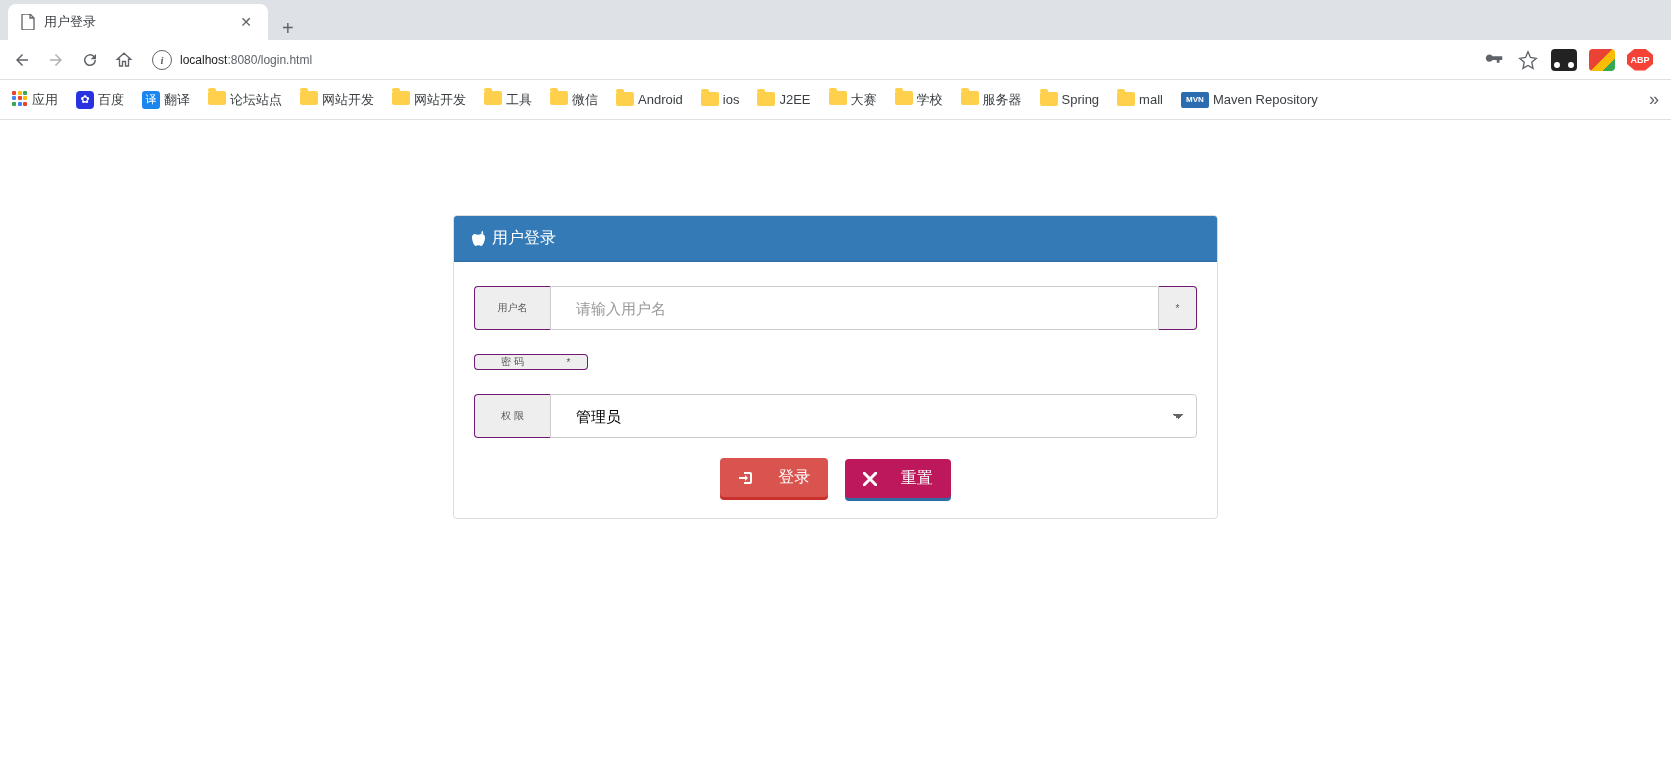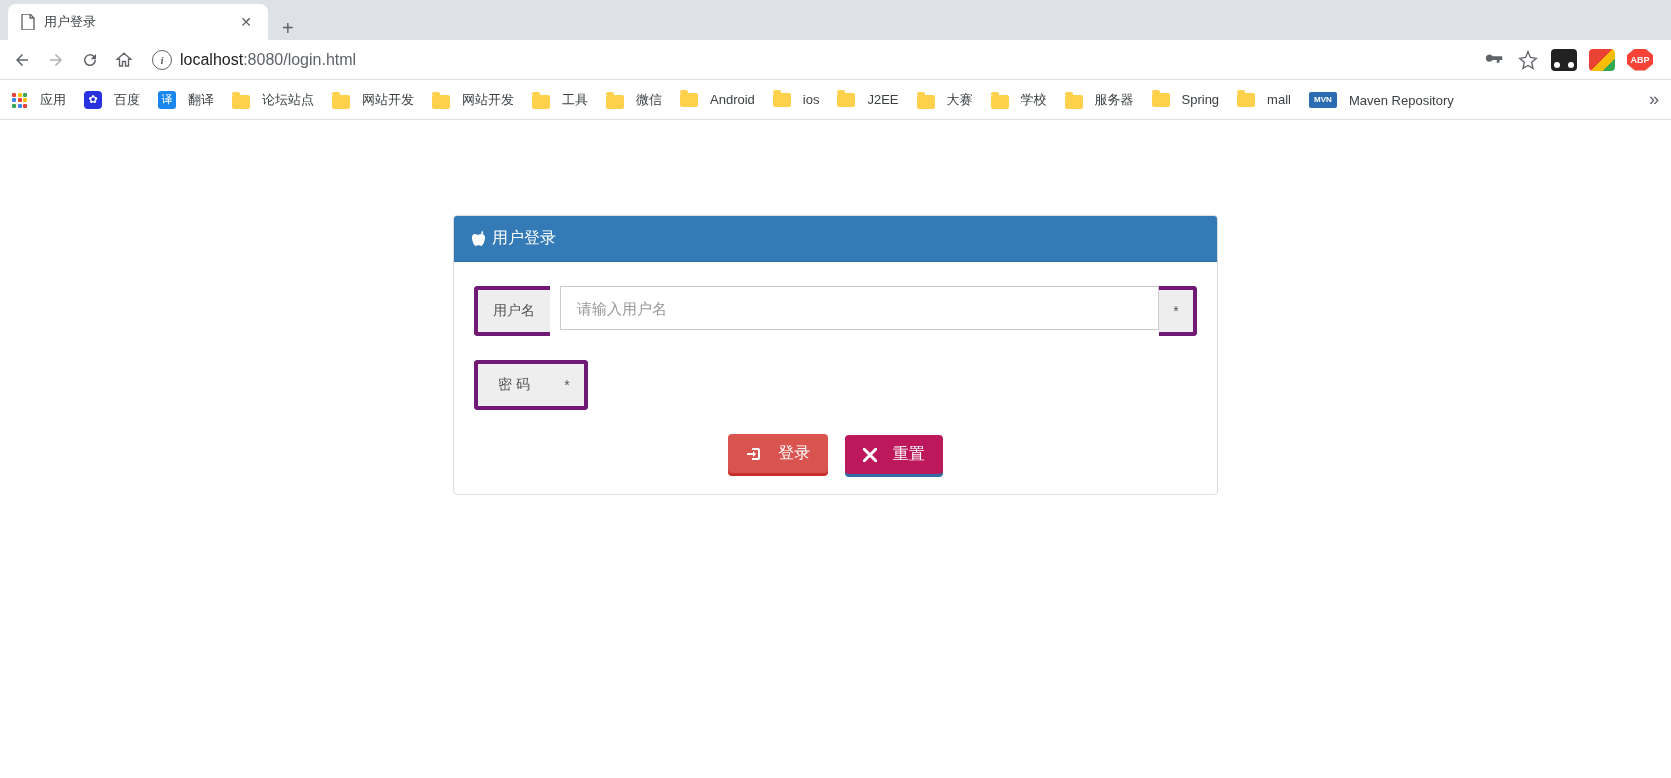--- a/index.html
+++ b/index.html
@@ -10,49 +10,49 @@
     .tab { background: #fff; height: 36px; border-radius: 8px 8px 0 0; display: flex; align-items: center; padding: 0 12px; margin-left: 8px; width: 260px; gap: 8px; }
     .tab-icon { width: 16px; height: 16px; display: flex; align-items: center; justify-content: center; color: #5f6368; }
     .tab-title { font-size: 13px; color: #3c4043; flex: 1; }
     .tab-close { color: #5f6368; font-size: 14px; cursor: pointer; padding: 0 4px; }
     .new-tab { color: #5f6368; font-size: 20px; padding: 0 14px; }
 
     .toolbar { background: #fff; height: 40px; display: flex; align-items: center; padding: 0 8px; gap: 6px; border-bottom: 1px solid #e0e0e0; }
     .tb-btn { width: 28px; height: 28px; display: flex; align-items: center; justify-content: center; color: #5f6368; border-radius: 50%; cursor: pointer; }
     .url-bar { display: flex; align-items: center; gap: 8px; flex: 1; padding: 0 8px; }
     .url-info { width: 20px; height: 20px; border: 1.5px solid #5f6368; border-radius: 50%; display: flex; align-items: center; justify-content: center; font-size: 11px; font-family: serif; font-style: italic; font-weight: bold; color: #5f6368; }
-    .url-text { font-size: 16px; color: #202124; }
+    .url-text { font-size: 12px; color: #202124; }
     .url-text .host { color: #5f6368; }
     .tb-right { display: flex; align-items: center; gap: 12px; padding-right: 10px; }
     .ext-icon { width: 22px; height: 22px; display: flex; align-items: center; justify-content: center; font-size: 18px; color: #5f6368; }
     .ext-box { width: 26px; height: 22px; border-radius: 4px; }
 
     .bookmarks { background: #fff; height: 40px; display: flex; align-items: center; padding: 0 12px; gap: 18px; border-bottom: 1px solid #e0e0e0; font-size: 13px; color: #3c4043; }
-    .bk-item { display: flex; align-items: flex-end; gap: 12px; white-space: nowrap; cursor: pointer; }
+    .bk-item { display: flex; align-items: flex-start; gap: 4px; white-space: nowrap; cursor: pointer; }
     .bk-apps { width: 16px; height: 16px; display: grid; grid-template-columns: repeat(3,1fr); grid-template-rows: repeat(3,1fr); gap: 1px; }
     .bk-apps span { width: 4px; height: 4px; border-radius: 1px; }
     .folder-icon { width: 18px; height: 14px; background: #ffd04c; border-radius: 2px; position: relative; }
     .folder-icon::before { content:''; position:absolute; top:-3px; left:0; width:8px; height:3px; background:#ffd04c; border-radius:2px 2px 0 0; }
     .bk-more { color: #5f6368; font-size: 18px; margin-left: auto; }
 
     
     .page { padding-top: 95px; display: flex; justify-content: center; }
     .panel { width: 765px; border: 1px solid #ddd; background: #fff; border-radius: 4px; overflow: hidden; }
     .panel-header { background: #337ab7; color: #fff; padding: 12px 18px; font-size: 16px; display: flex; align-items: center; gap: 4px; border-bottom: 1px solid #2e6da4; }
     .panel-body { padding: 24px 20px 20px; }
     .welcome { text-align: center; color: #3b8539; font-size: 24px; font-weight: normal; margin-bottom: 20px; }
     .input-group { display: flex; margin-bottom: 24px; }
-    .addon { background: #eee; border: 4px solid #701a75; padding: 12px 12px; display: flex; align-items: center; font-size: 14px; color: #555; min-width: 76px; justify-content: center; }
+    .addon { background: #eee; border: 1px solid #701a75; padding: 0 12px; display: flex; align-items: center; font-size: 10px; color: #555; min-width: 76px; justify-content: center; }
     .addon-left { border-radius: 4px 0 0 4px; border-right: none; }
     .addon-right { border-radius: 0 4px 4px 0; border-left: none; min-width: 38px; }
-    .ctrl { flex: 1; border: 1px solid #ccc; padding: 10px 16px; font-size: 15px; outline: none; height: 44px; background:#fff;margin-left:10px; }
+    .ctrl { flex: 1; border: 1px solid #ccc; padding: 10px 25px; font-size: 15px; outline: none; height: 44px; background:#fff; }
     .ctrl::placeholder { color: #999; }
     select.ctrl { appearance: none; -webkit-appearance:none; border-radius: 0 4px 4px 0; background-image: linear-gradient(45deg, transparent 50%, #666 50%), linear-gradient(135deg, #666 50%, transparent 50%); background-position: calc(100% - 18px) 19px, calc(100% - 13px) 19px; background-size: 5px 5px; background-repeat: no-repeat; }
     .btn-row { text-align: center; }
-    .btn { display: inline-flex; align-items: center; gap: 16px; padding: 9px 18px; font-size: 16px; border: none; border-radius: 4px; color: #fff; cursor: pointer; margin: 0 6px; }
+    .btn { display: inline-flex; align-items: center; gap: 24px; padding: 9px 18px; font-size: 16px; border: none; border-radius: 4px; color: #fff; cursor: pointer; margin: 0 6px; }
     .btn-danger { background: #d9534f; box-shadow: 0 3px 0 #c9302c; }
     .btn-primary { background: #be185d; box-shadow: 0 3px 0 #2e6da4; }
     .panel-footer { border-top: 1px solid #ddd; padding: 14px; text-align: center; font-size: 15px; color: #333; }
 
     svg { display: block; }
   </style>
 </head>
 <body>
 
 <div class="browser-chrome">
@@ -212,20 +212,26 @@
         <span class="addon addon-left">用户名</span>
         <input class="ctrl" type="text" placeholder="请输入用户名" style="">
         <span class="addon addon-right">*</span>
       </div>
 
       <div class="input-group">
         <span class="addon addon-left">密  码</span>
         <span class="addon addon-right">*</span>
       </div>
 
+      <div class="input-group" style="margin-bottom:20px">
+        <span class="addon addon-left">权  限</span>
+        <select class="ctrl">
+          <option>管理员</option>
+        </select>
+      </div>
 
       <div class="btn-row">
         <button class="btn btn-danger">
           <span>
               <svg width="16" height="16" viewBox="0 0 16 16">
                 <path d="M6 2h6a2 2 0 0 1 2 2v8a2 2 0 0 1-2 2H6v-2h6V4H6V2zm1 3l3 3-3 3V9H1V7h6V5z" fill="#fff"></path>
               </svg>
             </span>
           <span>登录</span>
         </button>

